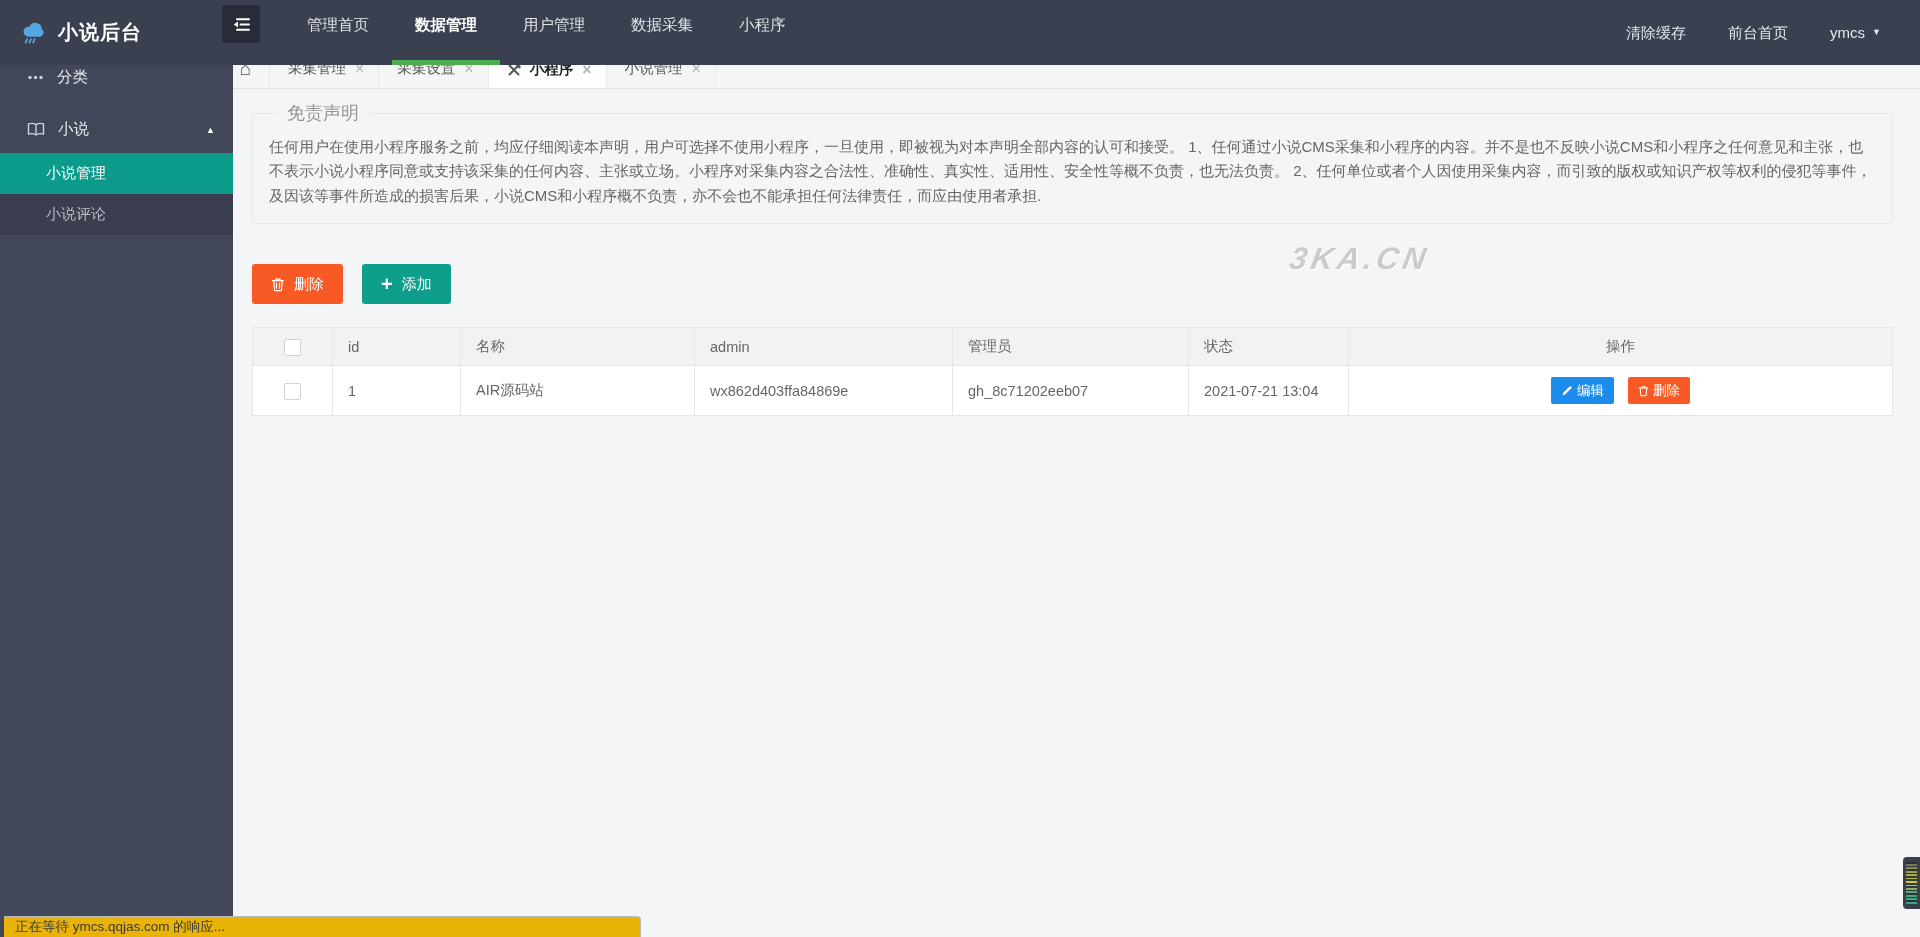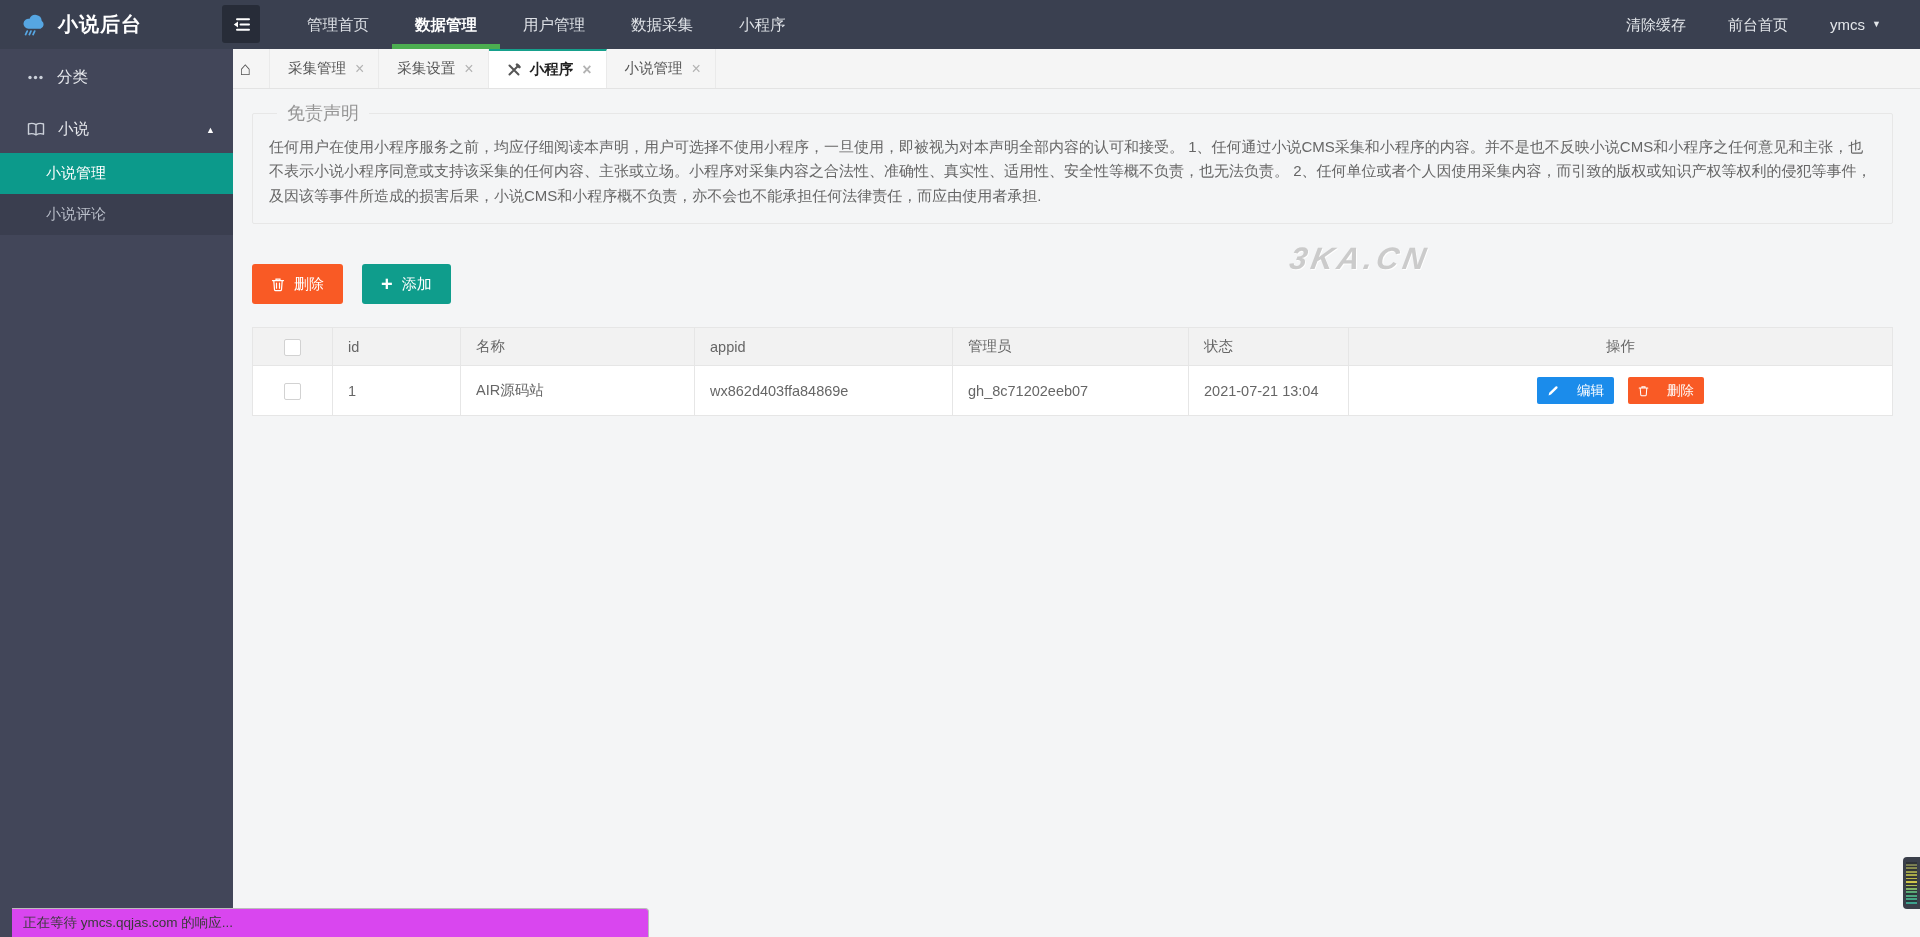--- a/index.html
+++ b/index.html
@@ -2,21 +2,21 @@
 <html><head>
 <meta charset="utf-8">
 <style>
   * { box-sizing: border-box; margin: 0; padding: 0; }
   html,body { width:1920px; height:937px; }
   body {
     font-family: "Liberation Sans", "DejaVu Sans", sans-serif;
     background:#f4f5f6; position:relative; overflow:hidden; color:#666;
   }
   
-  .header { position:absolute; top:0; left:0; right:0; height:49px;
+  .header { position:absolute; top:0; left:0; right:0; height:65px;
     background:#3a4050; display:flex; align-items:stretch; z-index:30; }
   .logo { width:222px; display:flex; align-items:center; gap:10px; padding-left:20px;
     color:#fff; font-size:20px; font-weight:bold; letter-spacing:1px; }
   .collapse-btn { width:38px; height:38px; margin:5px 0 0 0; background:#272c38; border-radius:3px;
     display:flex; align-items:center; justify-content:center; cursor:pointer; }
   .topnav { display:flex; margin-left:24px; }
   .topnav .item { position:relative; padding:0 23px; line-height:49px; font-size:15.5px;
     color:#dfe2e7; cursor:pointer; }
   .topnav .item.active { font-weight:bold; color:#fff; }
   .topnav .item.active::after { content:""; position:absolute; left:0; right:0; bottom:0;
@@ -60,27 +60,27 @@
   
   table.grid { width:100%; margin-top:23px; border-collapse:collapse; background:#fff;
     font-size:14.5px; color:#666; }
   table.grid th { background:#f2f2f2; font-weight:normal; text-align:left;
     padding:9px 15px; border:1px solid #e6e6e6; }
   table.grid td { padding:11px 15px; border:1px solid #e6e6e6; background:#fff; }
   table.grid th.center, table.grid td.center { text-align:center; }
   .checkbox { width:17px; height:17px; border:1px solid #d2d2d2; border-radius:2px;
     background:#fff; display:inline-block; cursor:pointer; vertical-align:middle; }
   .row-btn { border:none; border-radius:2px; height:27px; padding:0 10px; margin:0 5px;
-    display:inline-flex; align-items:center; gap:18px; color:#fff; font-size:13.5px;
+    display:inline-flex; align-items:center; gap:4px; color:#fff; font-size:13.5px;
     cursor:pointer; font-family:inherit; }
   .row-btn.edit { background:#1b8ceb; }
   .row-btn.del { background:#f95a25; }
   
-  .statusbar { position:absolute; left:12px; bottom:0; width:637px; height:29px; z-index:40;
-    background:#d946ef; border:1px solid #bcbcbc; border-left:none; border-bottom:none;
+  .statusbar { position:absolute; left:4px; bottom:0; width:637px; height:21px; z-index:40;
+    background:#eab308; border:1px solid #bcbcbc; border-left:none; border-bottom:none;
     border-top-right-radius:4px; display:flex; align-items:center; padding:0 11px;
     font-size:13.5px; color:#3a3a3a; }
   
   .float-widget { position:absolute; right:0; bottom:28px; width:17px; height:52px; z-index:40;
     background:#3a3f4a; border-radius:4px 0 0 4px; padding:5px 3px; cursor:pointer; }
   .float-widget .stripes { width:100%; height:100%;
     background:
       repeating-linear-gradient(to bottom, rgba(40,44,52,.9) 0 1.5px, transparent 1.5px 3.5px),
       linear-gradient(to bottom, #6a6f55 0%, #a6a949 30%, #d3c94b 50%, #56a878 72%, #3aa08f 100%); }
   .icon-svg { display:block; }
@@ -208,21 +208,21 @@
       <col style="width:258px">
         <col style="width:236px">
         <col style="width:160px">
         <col>
     </colgroup>
     <thead>
       <tr>
         <th class="center"><span class="checkbox"></span></th>
         <th>id</th>
         <th>名称</th>
-        <th>appid</th>
+        <th>admin</th>
         <th>管理员</th>
         <th>状态</th>
         <th class="center">操作</th>
       </tr>
     </thead>
     <tbody>
       <tr>
         <td class="center"><span class="checkbox"></span></td>
         <td>1</td>
         <td>AIR源码站</td>

